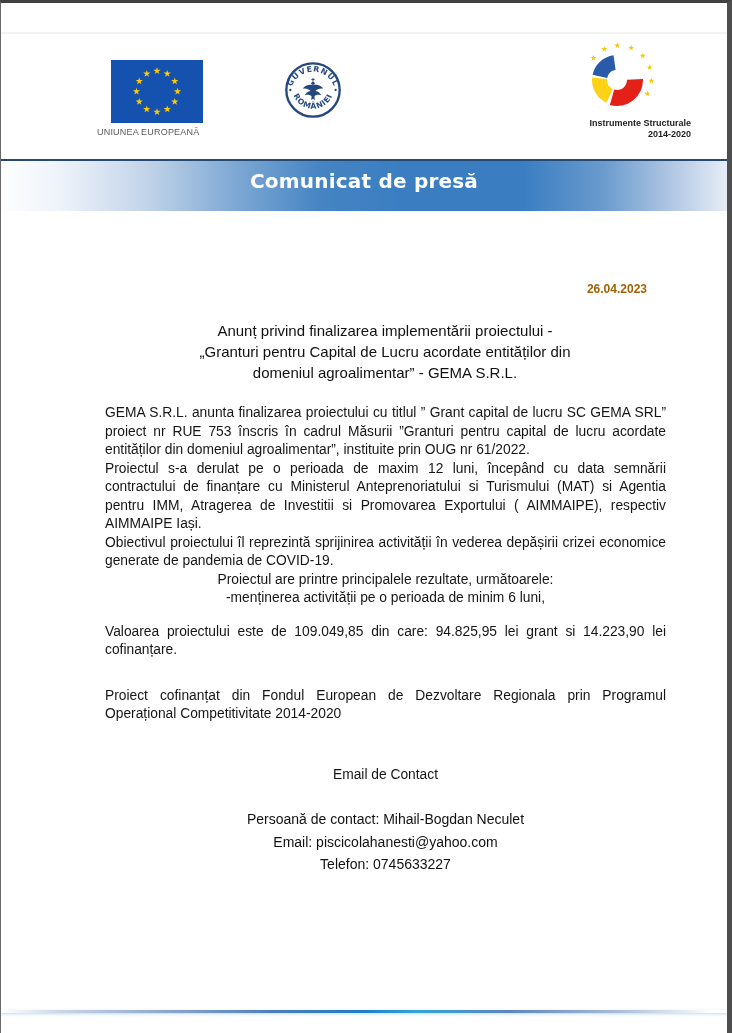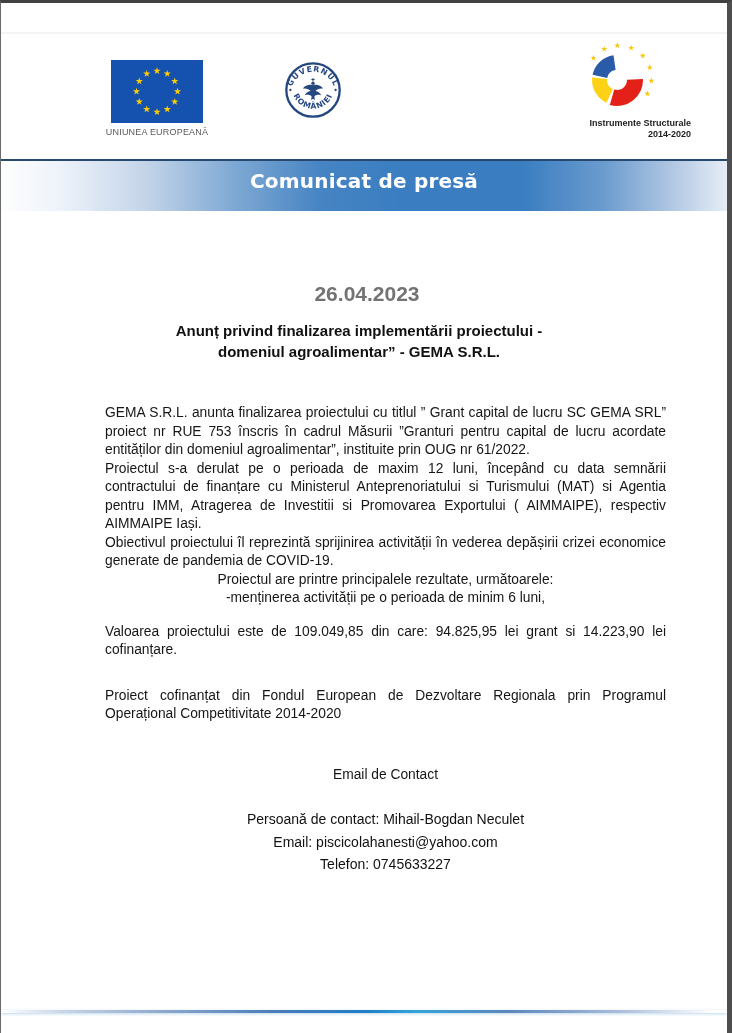--- a/index.html
+++ b/index.html
@@ -5,45 +5,45 @@
   * { margin:0; padding:0; box-sizing:border-box; }
   body { background:#fff; font-family:"Liberation Sans", sans-serif; }
   .page{
     position:relative; width:732px; height:1033px; background:#ffffff;
     border-top:3px solid #414141; border-right:5px solid #4e4e4e; border-left:1px solid #6a6a6a;
     overflow:hidden;
   }
   .top-rule{ position:absolute; top:29px; left:0; width:100%; height:2px; background:#f3f3f3; }
 
   
-  .logo-eu{ position:absolute; left:78px; top:57px; width:72px; text-align:center;padding-left:32px; }
+  .logo-eu{ position:absolute; left:78px; top:57px; width:72px; text-align:left;padding-left:32px; }
   .logo-eu .flag{ display:block; }
   .eu-label{ margin-top:4px; font-size:9px; letter-spacing:.2px; color:#595959; white-space:nowrap; margin-left:-14px; width:120px; }
 
   .logo-gov{ position:absolute; left:283px; top:58px; width:58px; height:58px; }
 
   .logo-is{ position:absolute; left:556px; top:39px; width:134px; text-align:right; }
   .is-label{ font-size:9px; font-weight:bold; color:#1d1d1b; line-height:11px; }
 
   
   .banner{
     position:absolute; top:156px; left:0; width:100%; height:52px;
     border-top:2px solid #27496f;
     background:linear-gradient(90deg,#fefefe 0%,#eef3fa 8%,#c3d4e9 20%,#7fa9d4 32%,#4684c3 44%,#3a7ec1 55%,#3a7ec1 72%,#6b9bce 83%,#aec5e2 92%,#e6edf6 100%);
   }
   .banner-title{
     font-family:"DejaVu Sans", sans-serif; font-weight:bold; font-size:20px;
     color:#ffffff; text-align:center; line-height:41px; letter-spacing:.2px;
   }
 
   
-  .doc-date{ position:absolute; top:279px; left:86px; width:560px; text-align:center;
-    font-weight:bold; font-size:21px; color:#737373; }
-  .doc-title{ position:absolute; top:317px; left:58px; width:600px; text-align:center;
-    font-weight:bold; font-size:15px; line-height:21px; color:#111; }
+  .doc-date{ position:absolute; top:279px; left:86px; width:560px; text-align:right;
+    font-weight:bold; font-size:12px; color:#a16207; }
+  .doc-title{ position:absolute; top:317px; left:84px; width:600px; text-align:center;
+    font-weight:normal; font-size:15px; line-height:21px; color:#111; }
   .doc-title span{ display:block; }
 
   .doc-body{ position:absolute; top:401px; left:104px; width:561px; color:#161616; }
   .doc-body p{ font-size:13.8px; line-height:18.5px; text-align:justify; }
   .doc-body p.left{ text-align:center; }
   .gap-sm{ margin-top:15px !important; }
   .gap-md{ margin-top:27px !important; }
   .gap-lg{ margin-top:42px !important; }
   .contact{ margin-top:24px; text-align:center; font-size:14px; line-height:22.5px; color:#111; }
   .contact div{ white-space:nowrap; }
@@ -126,20 +126,21 @@
   </div>
 
   <div class="banner">
     <div class="banner-title">Comunicat de presă</div>
   </div>
 
   <div class="doc-date">26.04.2023</div>
 
   <div class="doc-title">
     <span>Anunț privind finalizarea implementării proiectului -</span>
+    <span>„Granturi pentru Capital de Lucru acordate entităților din</span>
     <span>domeniul agroalimentar” - GEMA S.R.L.</span>
   </div>
 
   <div class="doc-body">
     <p>GEMA S.R.L. anunta finalizarea proiectului cu titlul ” Grant capital de lucru SC GEMA SRL” proiect  nr RUE 753 înscris în cadrul Măsurii ”Granturi pentru capital de lucru acordate entităților din domeniul agroalimentar”, instituite prin OUG nr 61/2022.</p>
     <p>Proiectul s-a derulat pe o perioada de maxim 12 luni, începând cu data semnării contractului de finanțare cu Ministerul Anteprenoriatului si Turismului (MAT) si Agentia pentru IMM, Atragerea de Investitii si Promovarea Exportului ( AIMMAIPE), respectiv AIMMAIPE Iași.</p>
     <p>Obiectivul proiectului îl reprezintă sprijinirea activității în vederea depășirii crizei economice generate de pandemia de COVID-19.</p>
     <p class="left">Proiectul are printre principalele rezultate, următoarele:</p>
     <p class="left">-menținerea activității pe o perioada de minim 6 luni,</p>
     <p class="gap-sm">Valoarea proiectului este de 109.049,85 din care: 94.825,95 lei grant si 14.223,90 lei cofinanțare.</p>

